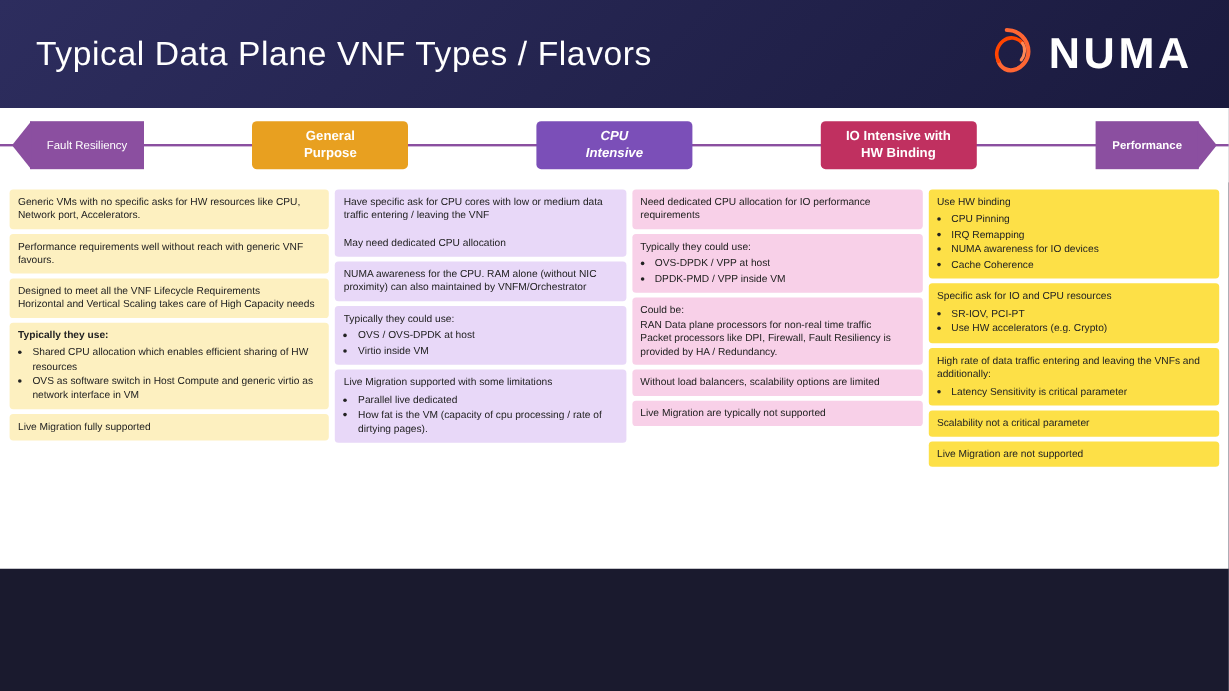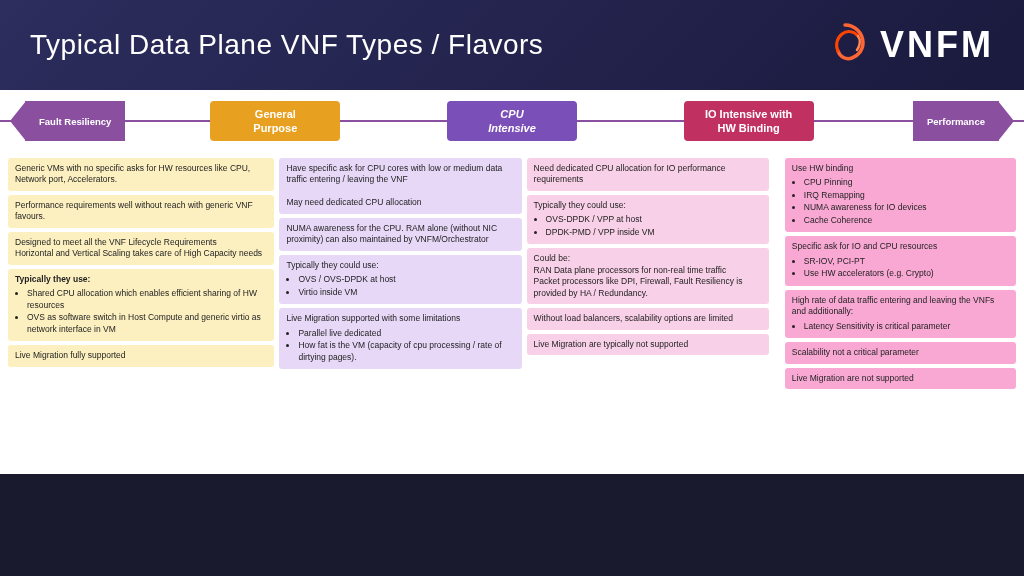--- a/index.html
+++ b/index.html
@@ -124,21 +124,21 @@
       border-radius: 3px;
       padding: 5px 7px;
       font-size: 8.5px;
       line-height: 1.35;
       color: #222;
     }
 
     .box-yellow { background: #FDF0C0; }
     .box-purple-light { background: #E8D8F8; }
     .box-pink-light { background: #F8D0E8; }
-    .box-red-light { background: #f9a8d4; margin-left: 11px; }
+    .box-red-light { background: #fde047; }
 
     .info-box ul {
       padding-left: 12px;
       margin-top: 3px;
     }
 
     .info-box ul li {
       margin-bottom: 1px;
     }
 
@@ -163,32 +163,32 @@
 <div class="slide">
 
   <div class="header">
     <h1 class="header-title">Typical Data Plane VNF Types / Flavors</h1>
     <div class="dpdk-logo">
       <svg class="dpdk-spiral" viewBox="0 0 50 50">
         <path d="M25,5 C35,5 43,13 43,23 C43,30 38,36 32,38 C26,40 20,37 18,31" fill="none" stroke="#FF6633" stroke-width="3.5" stroke-linecap="round"></path>
         <path d="M18,31 C15,25 17,18 22,14 C27,10 34,11 38,16" fill="none" stroke="#FF4400" stroke-width="3" stroke-linecap="round"></path>
         <path d="M38,16 C41,20 40,26 37,30" fill="none" stroke="#FF8855" stroke-width="2.5" stroke-linecap="round"></path>
       </svg>
-      <span class="dpdk-text">VNFM</span>
+      <span class="dpdk-text">NUMA</span>
     </div>
   </div>
 
   <div class="content">
 
     <div class="arrow-bar">
       <div class="h-arrow-line"></div>
 
       <div style="position:relative; z-index:10; display:flex; align-items:center;">
         <div style="width:0; height:0; border-top:20px solid transparent; border-bottom:20px solid transparent; border-right:16px solid #8B4FA0; z-index:11; position:relative;"></div>
-        <div style="background:#8B4FA0; color:white; font-size:9.5px; font-weight:bold; padding:6px 14px; height:40px; display:flex; align-items:center; margin-left:-1px;">
+        <div style="background:#8B4FA0; color:white; font-size:9.5px; font-weight:normal; padding:6px 14px; height:40px; display:flex; align-items:center; margin-left:-1px;">
           <span>Fault Resiliency</span>
         </div>
       </div>
 
       <div style="position:absolute; left:160px; right:160px; top:0; height:62px; display:flex; align-items:center; justify-content:space-around; gap:6px;">
         <div class="cat-box cat-general">General<br>Purpose</div>
         <div class="cat-box cat-cpu">CPU<br>Intensive</div>
         <div class="cat-box cat-io-hw">IO Intensive with<br>HW Binding</div>
       </div>
 

